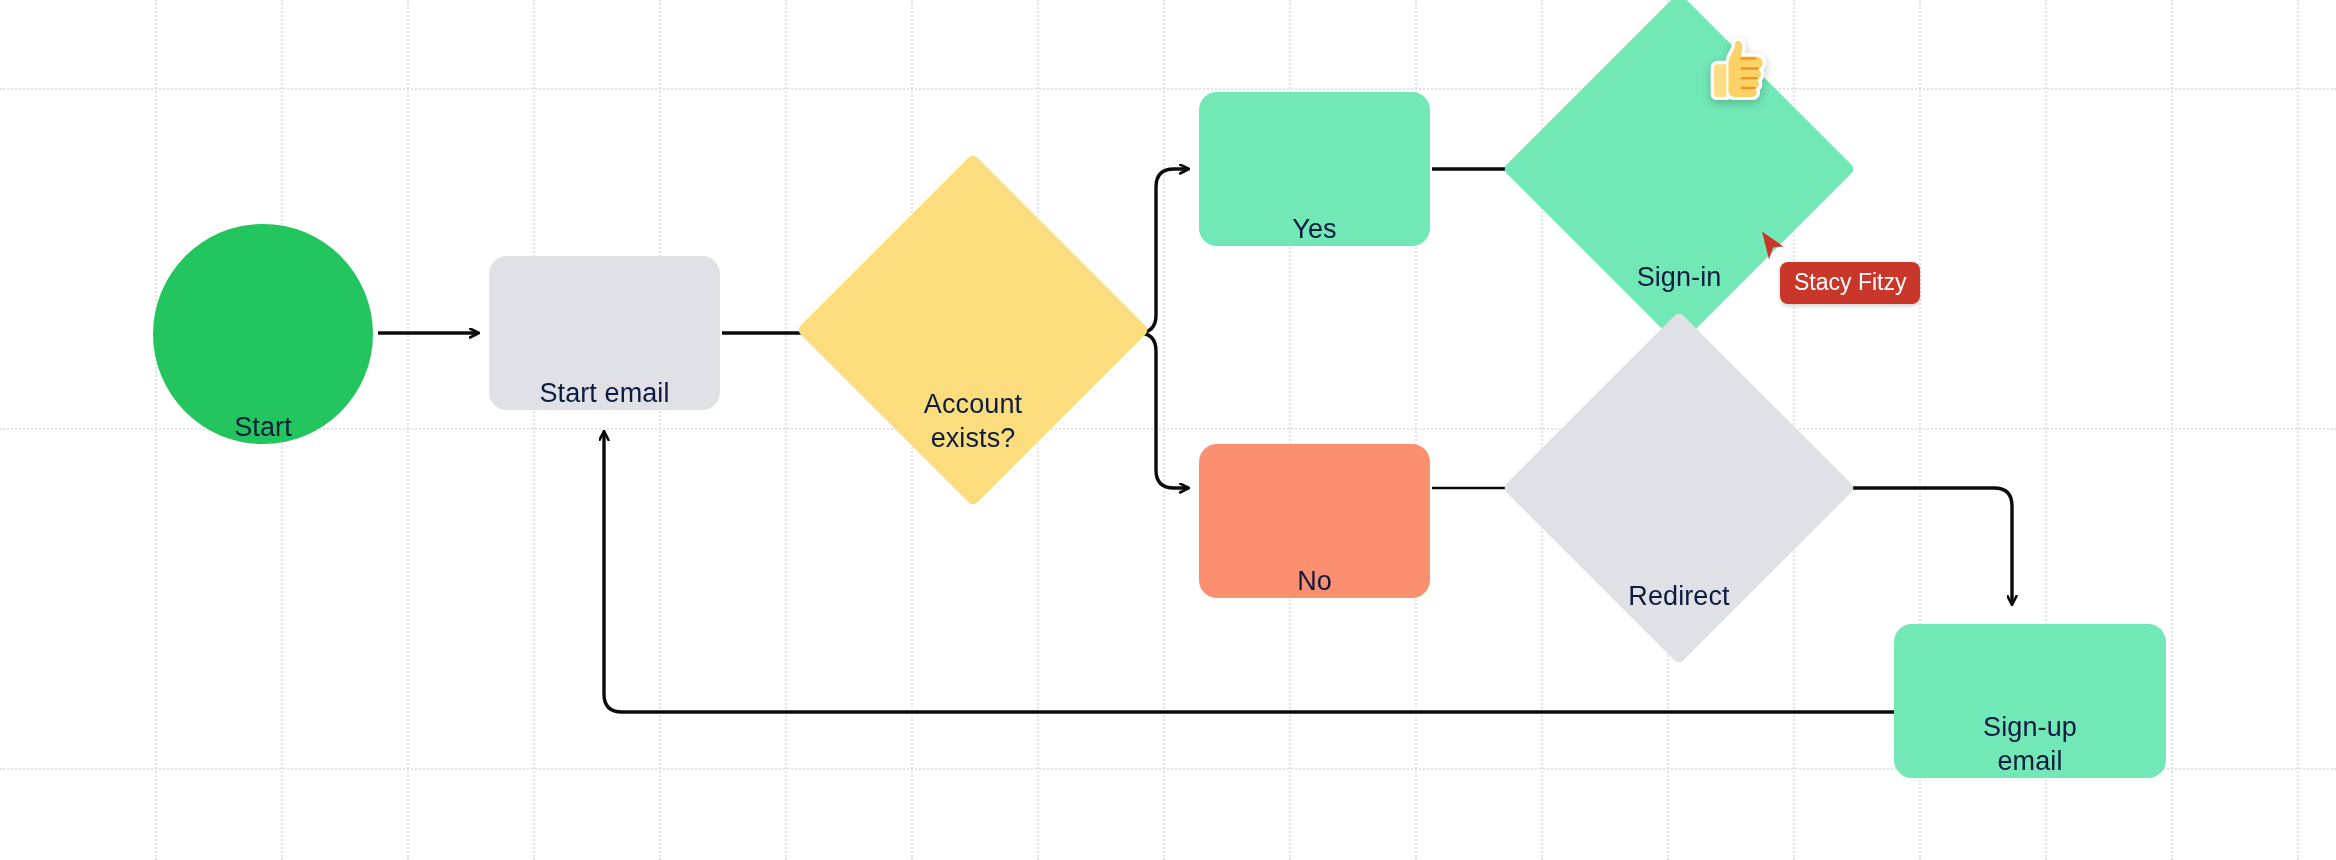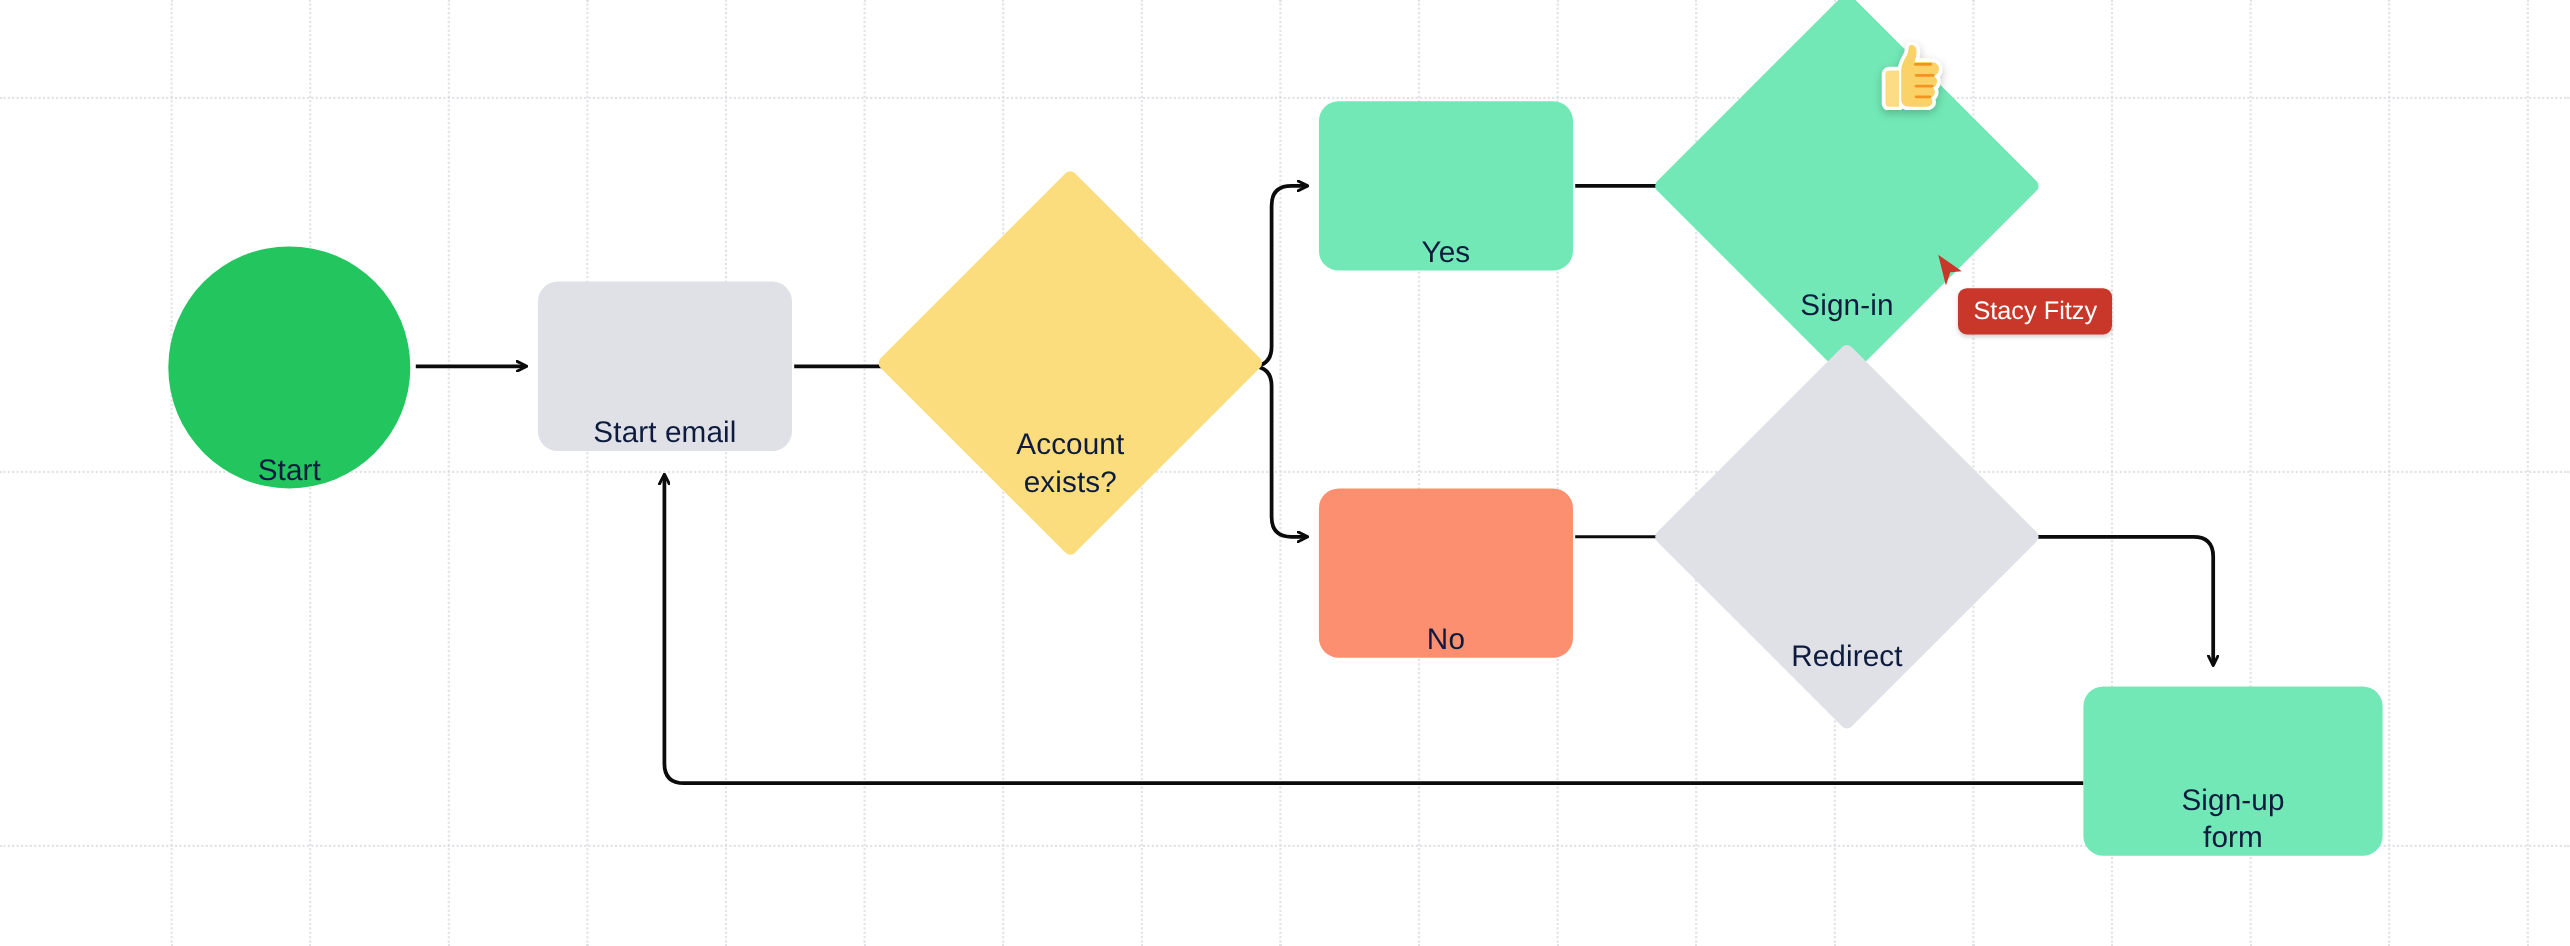--- a/index.html
+++ b/index.html
@@ -193,21 +193,21 @@
     <span class="node-label">Sign-in</span>
   </div>
 
   <div class="node node-diamond" id="node-redirect" style="left: 1554px; top: 363px; width: 250px; height: 250px; color: rgb(13, 27, 62);">
     <span class="diamond-shape" style="background: rgb(224, 225, 230);"></span>
     <span class="node-label">Redirect</span>
   </div>
 
   <div class="node node-rect" id="node-sign-up-form" style="left: 1894px; top: 624px; width: 272px; height: 154px; color: rgb(13, 27, 62); background: rgb(114, 232, 182);">
     <span class="node-label">Sign-up
-form</span>
+email</span>
   </div>
 
   <svg id="emoji-sticker" viewBox="0 0 64 64" style="left: 1709px; top: 38px; width: 62px; height: 62px;">
     <path d="M20 27 C20 24 22 18 24 15 C26 12 27 8 27 6 C27 3.5 29 2.5 31 3.2
              C33.4 4 34.6 6.6 34.4 10 C34.3 13 33.4 16.6 32.6 19 L48 19
              C52.4 19 55.4 21.6 55.4 25.4 C55.4 29 53.4 31.4 50.6 32.2
              C52.6 33.4 53.6 35.2 53.6 37.4 C53.6 40 52 42 49.6 42.8
              C51 44 51.6 45.6 51.6 47.4 C51.6 49.8 50 51.6 47.8 52.4
              C48.8 53.6 49.2 54.8 49.2 56.2 C49.2 59 46.8 61 43 61 L28 61
              C23 61 20 58.6 20 54 Z

